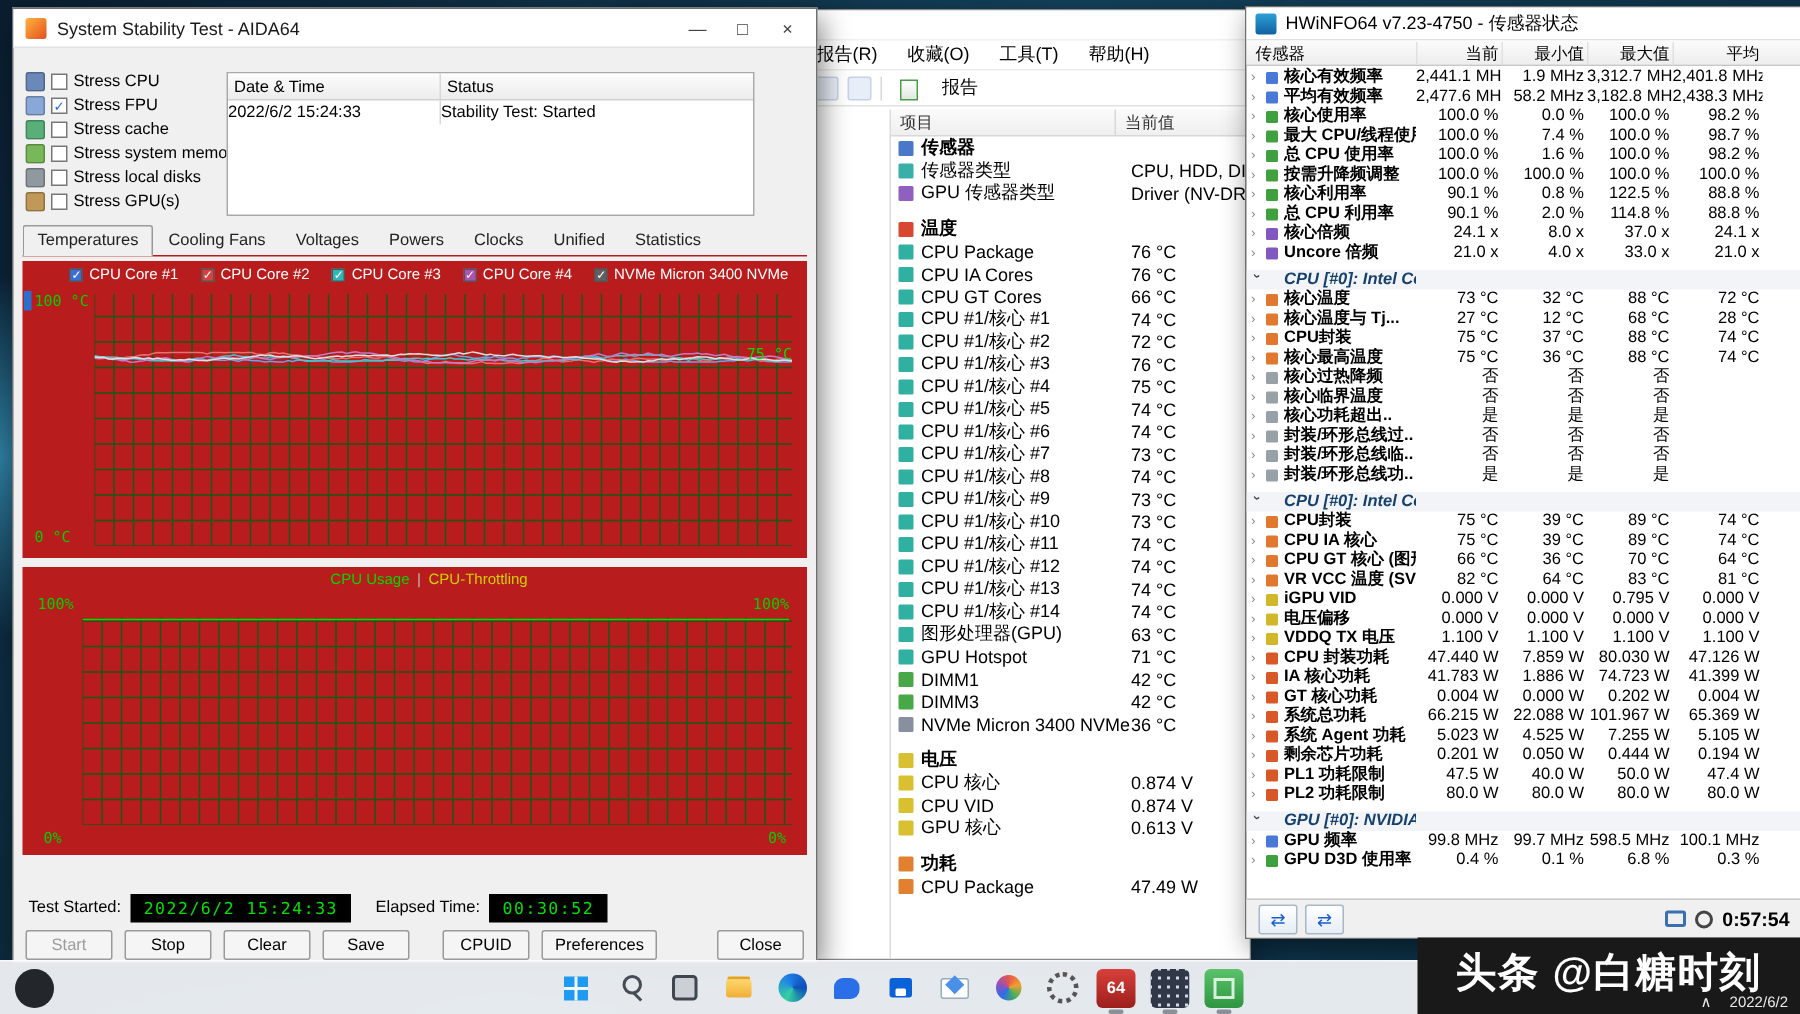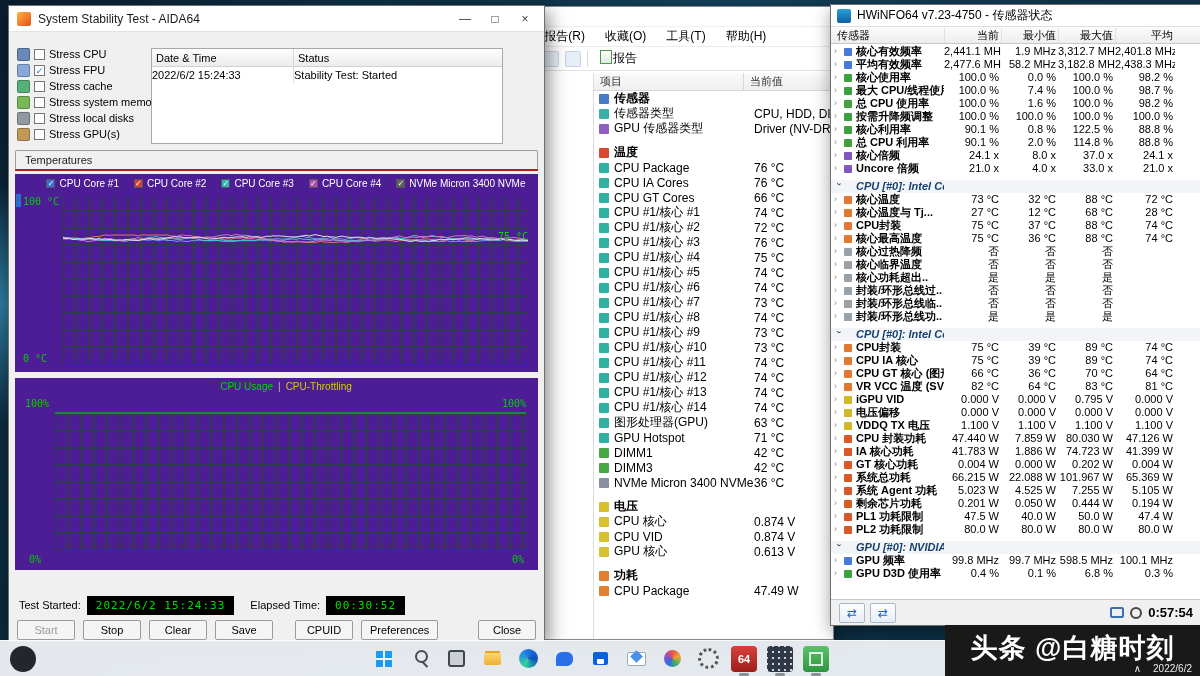--- a/index.html
+++ b/index.html
@@ -24,24 +24,24 @@
   .ci-cpu{background:#6a88b8}.ci-fpu{background:#88a8d8}.ci-cache{background:#58b078}
   .ci-mem{background:#78b858}.ci-disk{background:#9098a0}.ci-gpu{background:#c09858}
   .cb{width:11px;height:11px;border:1px solid #777;background:#fff;flex:none;font-size:9px;line-height:10px;text-align:center;color:#2a6fd0;}
   .cb.checked::after{content:"✓";font-weight:bold;}
   .logtable{position:absolute;left:142px;top:42px;width:352px;height:96px;background:#fff;border:1px solid #a8a8a8;font-size:11px;}
   .log-h{display:flex;height:18px;background:linear-gradient(#fdfdfd,#ececec);border-bottom:1px solid #d0d0d0;align-items:center;}
   .log-h span{padding-left:4px;}
   .log-c1{width:142px;border-right:1px solid #d8d8d8;height:100%;display:flex;align-items:center;}
   .log-c2{flex:1;height:100%;display:flex;align-items:center;}
   .log-r{display:flex;height:16px;align-items:center;}
-  .tabs{position:absolute;left:6px;right:6px;top:144px;height:21px;display:flex;font-size:11px;border-bottom:4px solid #b91c1c;flex-direction:column;}
+  .tabs{position:absolute;left:6px;right:6px;top:144px;height:21px;display:flex;font-size:11px;border-bottom:1px solid #b91c1c;}
   .tab{padding:3px 9px 2px;color:#222;border:1px solid transparent;}
   .tab.active{background:#f0f0f0;border:1px solid #9a9a9a;border-bottom-color:#f0f0f0;margin-bottom:-1px;border-radius:2px 2px 0 0;}
-  .graph{position:absolute;background:#4c1d95;padding-left:19px;}
+  .graph{position:absolute;background:#b91c1c;padding-left:19px;}
   #graph1{left:6px;top:168px;width:523px;height:198px;}
   #graph2{left:6px;top:372px;width:523px;height:192px;}
   .g-legend{height:18px;display:flex;align-items:center;justify-content:center;gap:15px;color:#fff;font-size:10px;white-space:nowrap;}
   .lg-item{display:flex;align-items:center;}
   .lg-cb{width:9px;height:9px;margin-right:4px;border:1px solid #555;display:inline-block;position:relative;color:#fff;font-size:8px;line-height:8px;text-align:center;}
   .lg-cb::after{content:"✓";}
   .c-blue{background:#3a6fd8}.c-red{background:#d84040}.c-teal{background:#2fb6b6}.c-purple{background:#b050b0}.c-dark{background:#606060}
   .plot{position:absolute;left:48px;right:10px;top:22px;bottom:8px;}
   .plot svg{position:absolute;left:0;top:0;}
   .g-yl{position:absolute;color:#00d000;font-size:10px;font-family:"DejaVu Sans Mono",monospace;}
@@ -61,21 +61,21 @@
 
   
   #win-aida{left:410px;top:6px;width:424px;height:634px;z-index:10;background:#fff;border:1px solid #8a8a8a;}
   .a-title{height:20px;background:#fff;border-bottom:1px solid #f0f0f0;}
   .a-menu{height:20px;display:flex;align-items:center;font-size:12px;padding-left:4px;border-bottom:1px solid #ececec;}
   .a-menu span{padding:0 10px;}
   .a-toolbar{height:24px;display:flex;align-items:center;border-bottom:1px solid #e2e2e2;padding-left:8px;gap:6px;}
   .a-sp{width:118px;}
   .a-tool{width:16px;height:16px;background:#e8eef8;border:1px solid #c6d2e6;border-radius:2px;}
   .a-vr{width:1px;height:16px;background:#d8d8d8;}
-  .a-report{display:flex;align-items:flex-start;gap:1px;font-size:12px;padding:2px 6px;}
+  .a-report{display:flex;align-items:flex-end;gap:16px;font-size:12px;padding:2px 6px;}
   .a-repicon{width:12px;height:14px;background:linear-gradient(#fff,#dfe9df);border:1px solid #4a9a4a;}
   .a-body{position:absolute;top:66px;bottom:0;left:0;right:0;display:flex;}
   .a-nav{width:183px;border-right:1px solid #dcdcdc;background:#fff;}
   .a-pane{flex:1;position:relative;background:#fff;}
   .a-cols{height:18px;display:flex;background:linear-gradient(#fbfbfb,#efefef);border-bottom:1px solid #d8d8d8;font-size:11px;color:#333;align-items:center;}
   .a-col1{width:150px;border-right:1px solid #d8d8d8;height:100%;display:flex;align-items:center;padding-left:6px;}
   .a-col2{flex:1;padding-left:6px;}
   .ai-list{position:absolute;top:18px;bottom:0;left:0;right:0;overflow:hidden;}
   .ai-row{height:15px;display:flex;align-items:center;font-size:12px;padding-left:5px;white-space:nowrap;}
   .ic{width:10px;height:10px;margin-right:5px;border-radius:1px;flex:none;}

